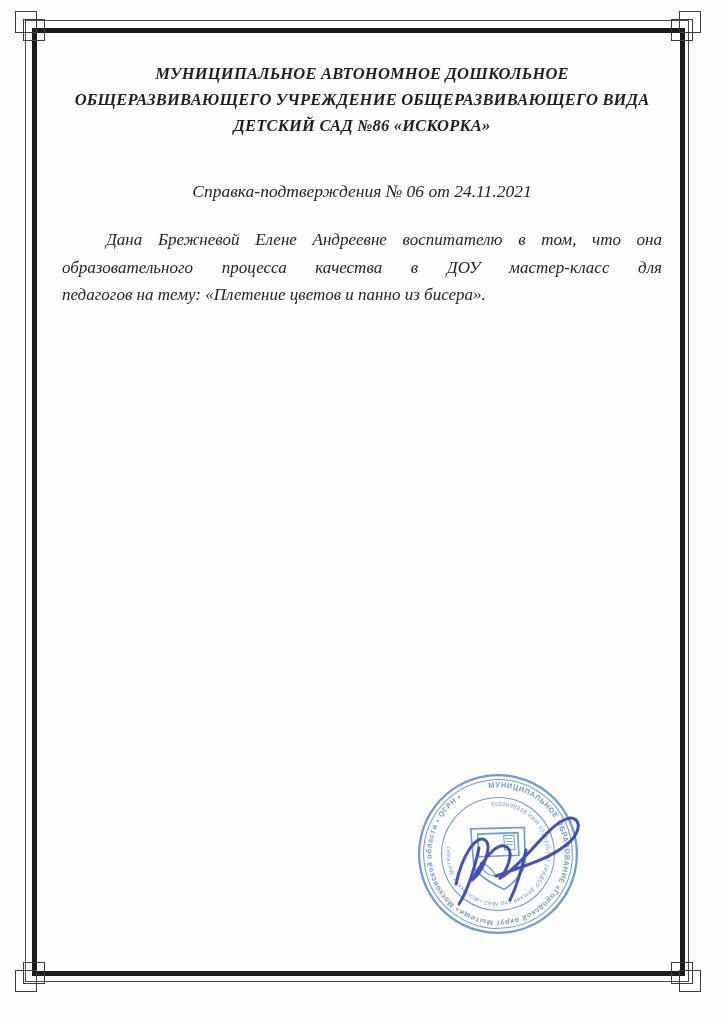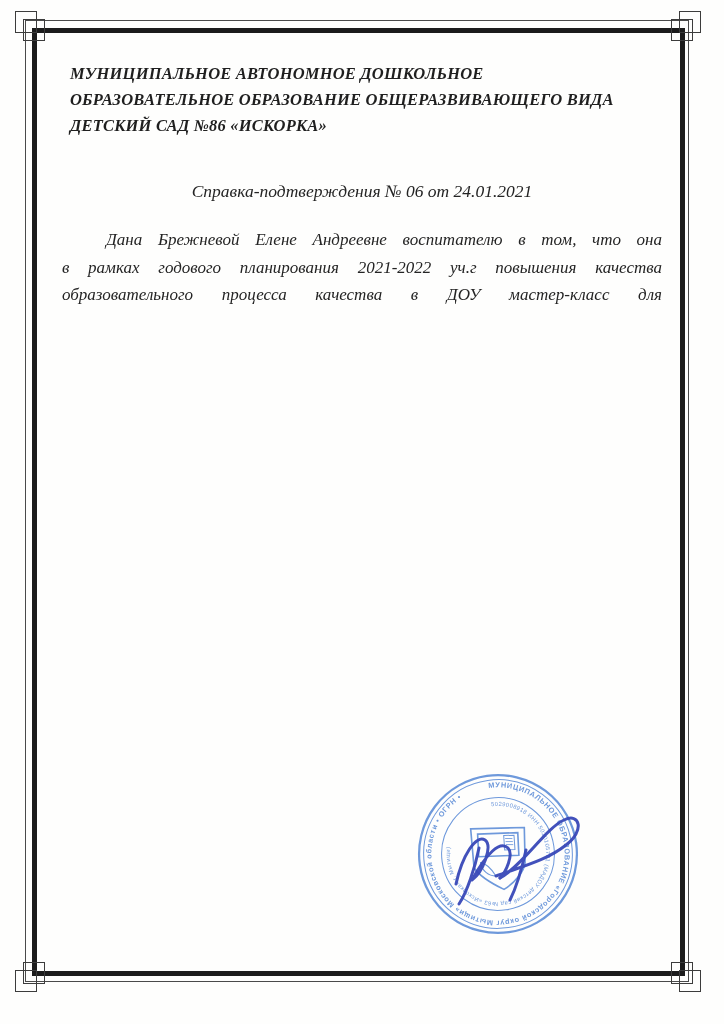--- a/index.html
+++ b/index.html
@@ -24,21 +24,21 @@
   }
   .corner {
     position: absolute; width: 22px; height: 22px;
     border: 1.5px solid #3c3c3c; box-sizing: border-box;
     background: transparent;
   }
 
   
   .letterhead {
     position: absolute; left: 70px; right: 70px; top: 61px;
-    text-align: left;
+    text-align: center;
     font-weight: bold; font-style: italic;
     font-size: 16.5px; line-height: 26px;
     color: #1f1f1f;
     letter-spacing: 0.2px;
   }
 
   
   .doc-title {
     position: absolute; left: 60px; right: 60px; top: 181px;
     text-align: center;
@@ -87,30 +87,30 @@
   <div class="corner" style="left:15px;  top:11px;"></div>
   <div class="corner" style="left:671px; top:19px;"></div>
   <div class="corner" style="left:679px; top:11px;"></div>
   <div class="corner" style="left:23px;  top:962px;"></div>
   <div class="corner" style="left:15px;  top:970px;"></div>
   <div class="corner" style="left:671px; top:962px;"></div>
   <div class="corner" style="left:679px; top:970px;"></div>
 
   <div class="letterhead">
     <div>МУНИЦИПАЛЬНОЕ АВТОНОМНОЕ ДОШКОЛЬНОЕ</div>
-    <div>ОБРАЗОВАТЕЛЬНОЕ ОБРАЗОВАНИЕ ОБЩЕРАЗВИВАЮЩЕГО ВИДА</div>
+    <div>ОБЩЕРАЗВИВАЮЩЕГО УЧРЕЖДЕНИЕ ОБЩЕРАЗВИВАЮЩЕГО ВИДА</div>
     <div>ДЕТСКИЙ САД №86 «ИСКОРКА»</div>
   </div>
 
-  <div class="doc-title">Справка-подтверждения № 06 от 24.01.2021</div>
+  <div class="doc-title">Справка-подтверждения № 06 от 24.11.2021</div>
 
   <div class="doc-body">
     <div class="bline just first">Дана Брежневой Елене Андреевне  воспитателю в том, что она</div>
-    <div class="bline just">в рамках годового планирования 2021-2022 уч.г  повышения качества</div>
     <div class="bline just">образовательного процесса качества  в ДОУ мастер-класс для</div>
+    <div class="bline">педагогов на тему: «Плетение цветов и панно из бисера».</div>
   </div>
 
   <svg class="stamp" viewBox="0 0 160 160">
     <defs>
       <path id="ring-outer" d="M 80,15 A 65,65 0 1 1 79.9,15"></path>
       <path id="ring-inner" d="M 80,33 A 47,47 0 1 1 79.9,33"></path>
     </defs>
     <g fill="none" stroke="#4f83d4">
       <circle cx="80" cy="80" r="77" stroke-width="2.2"></circle>
       <circle cx="80" cy="80" r="72.5" stroke-width="1"></circle>

